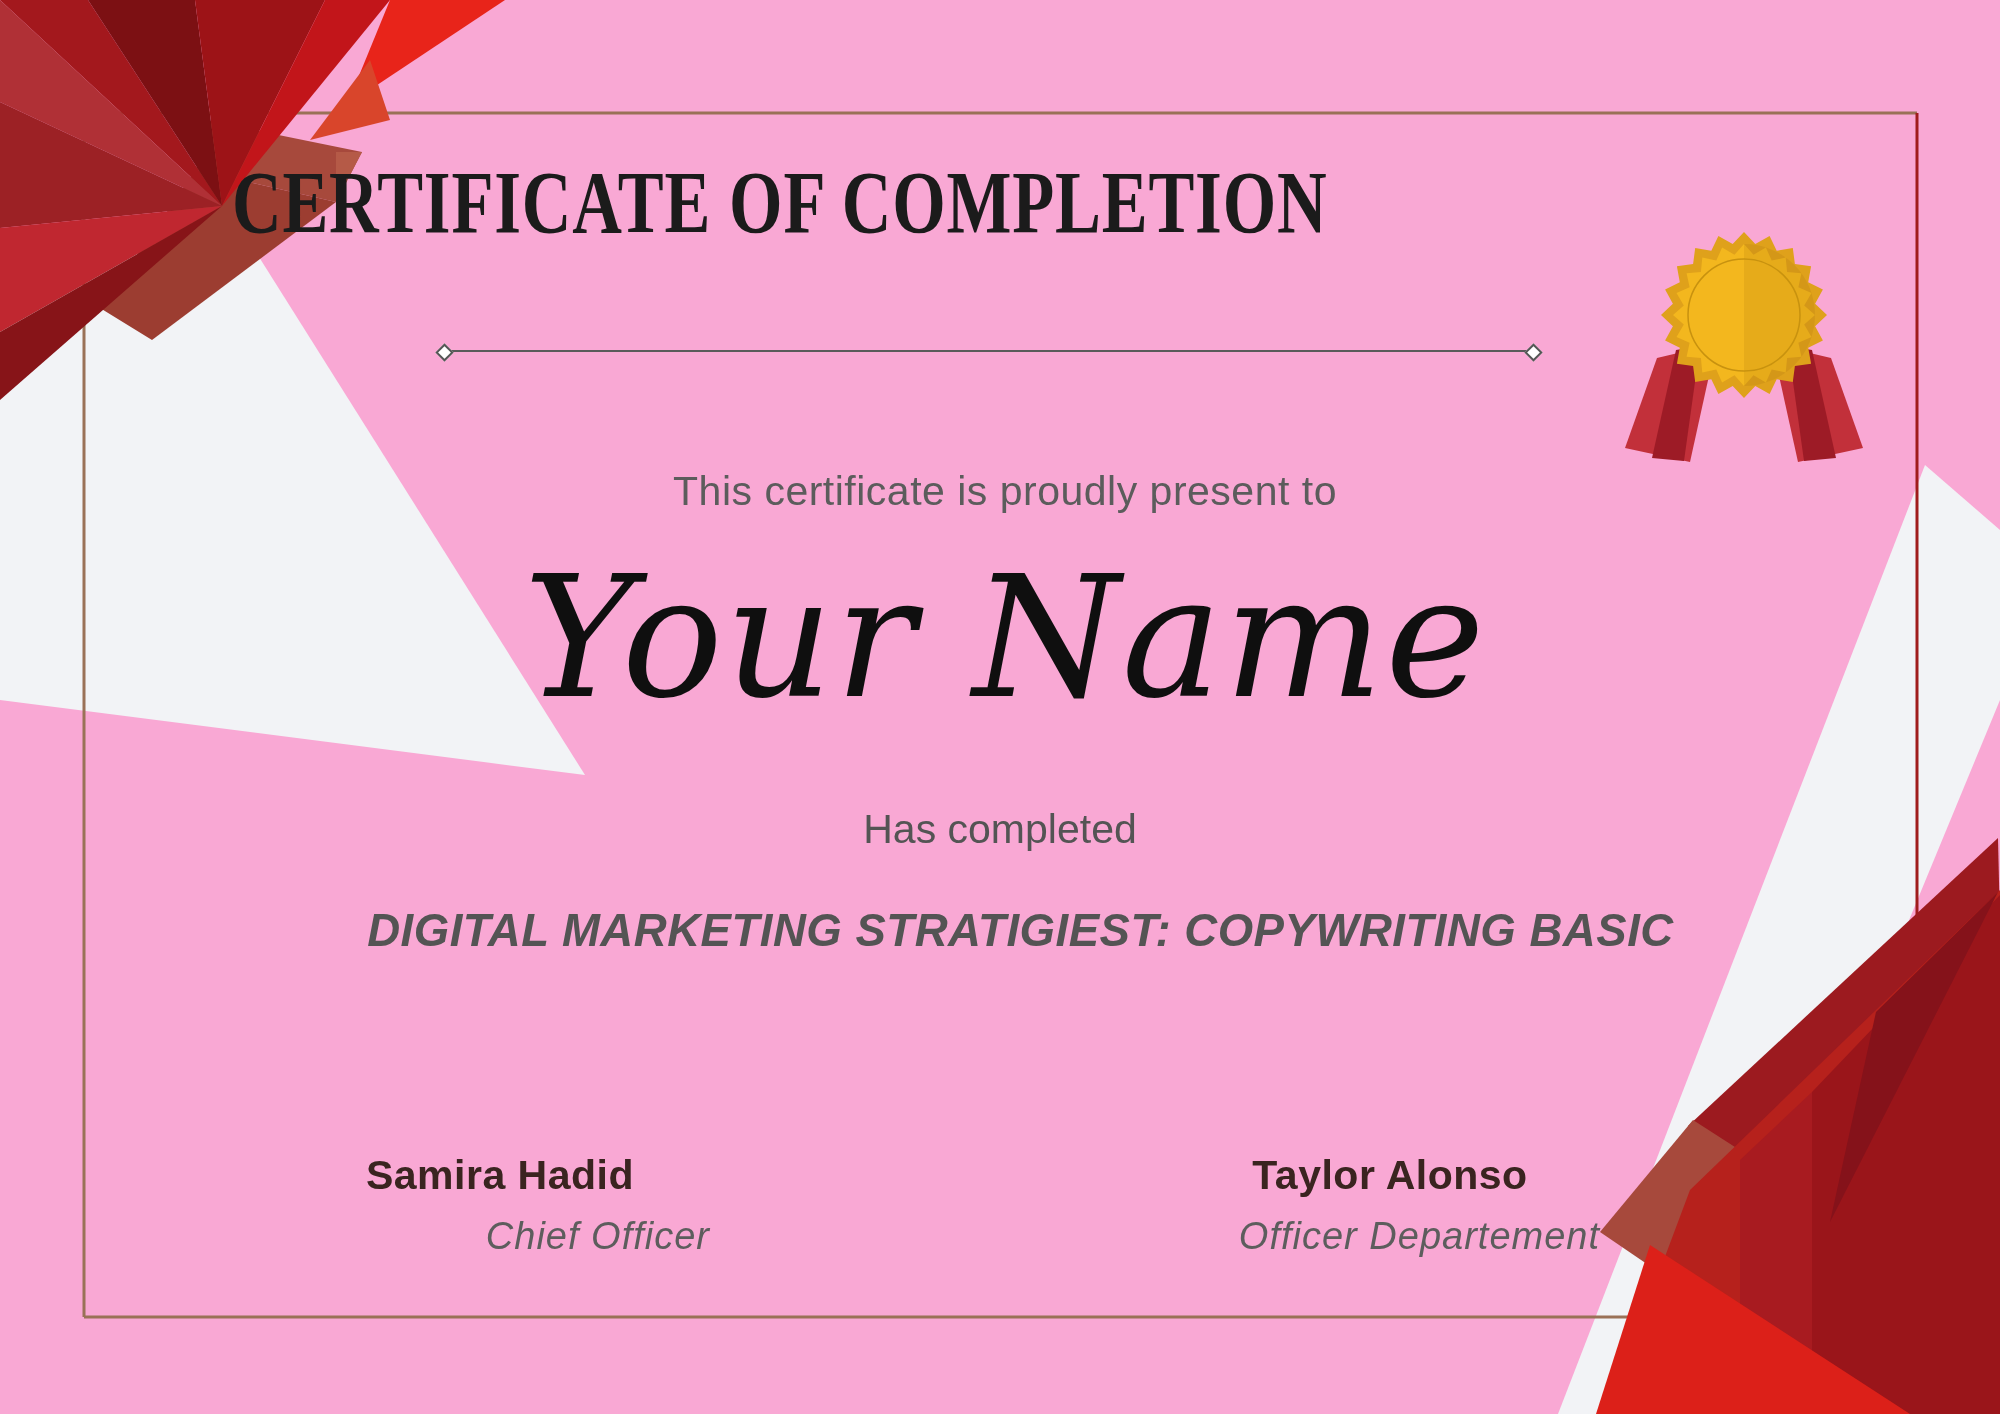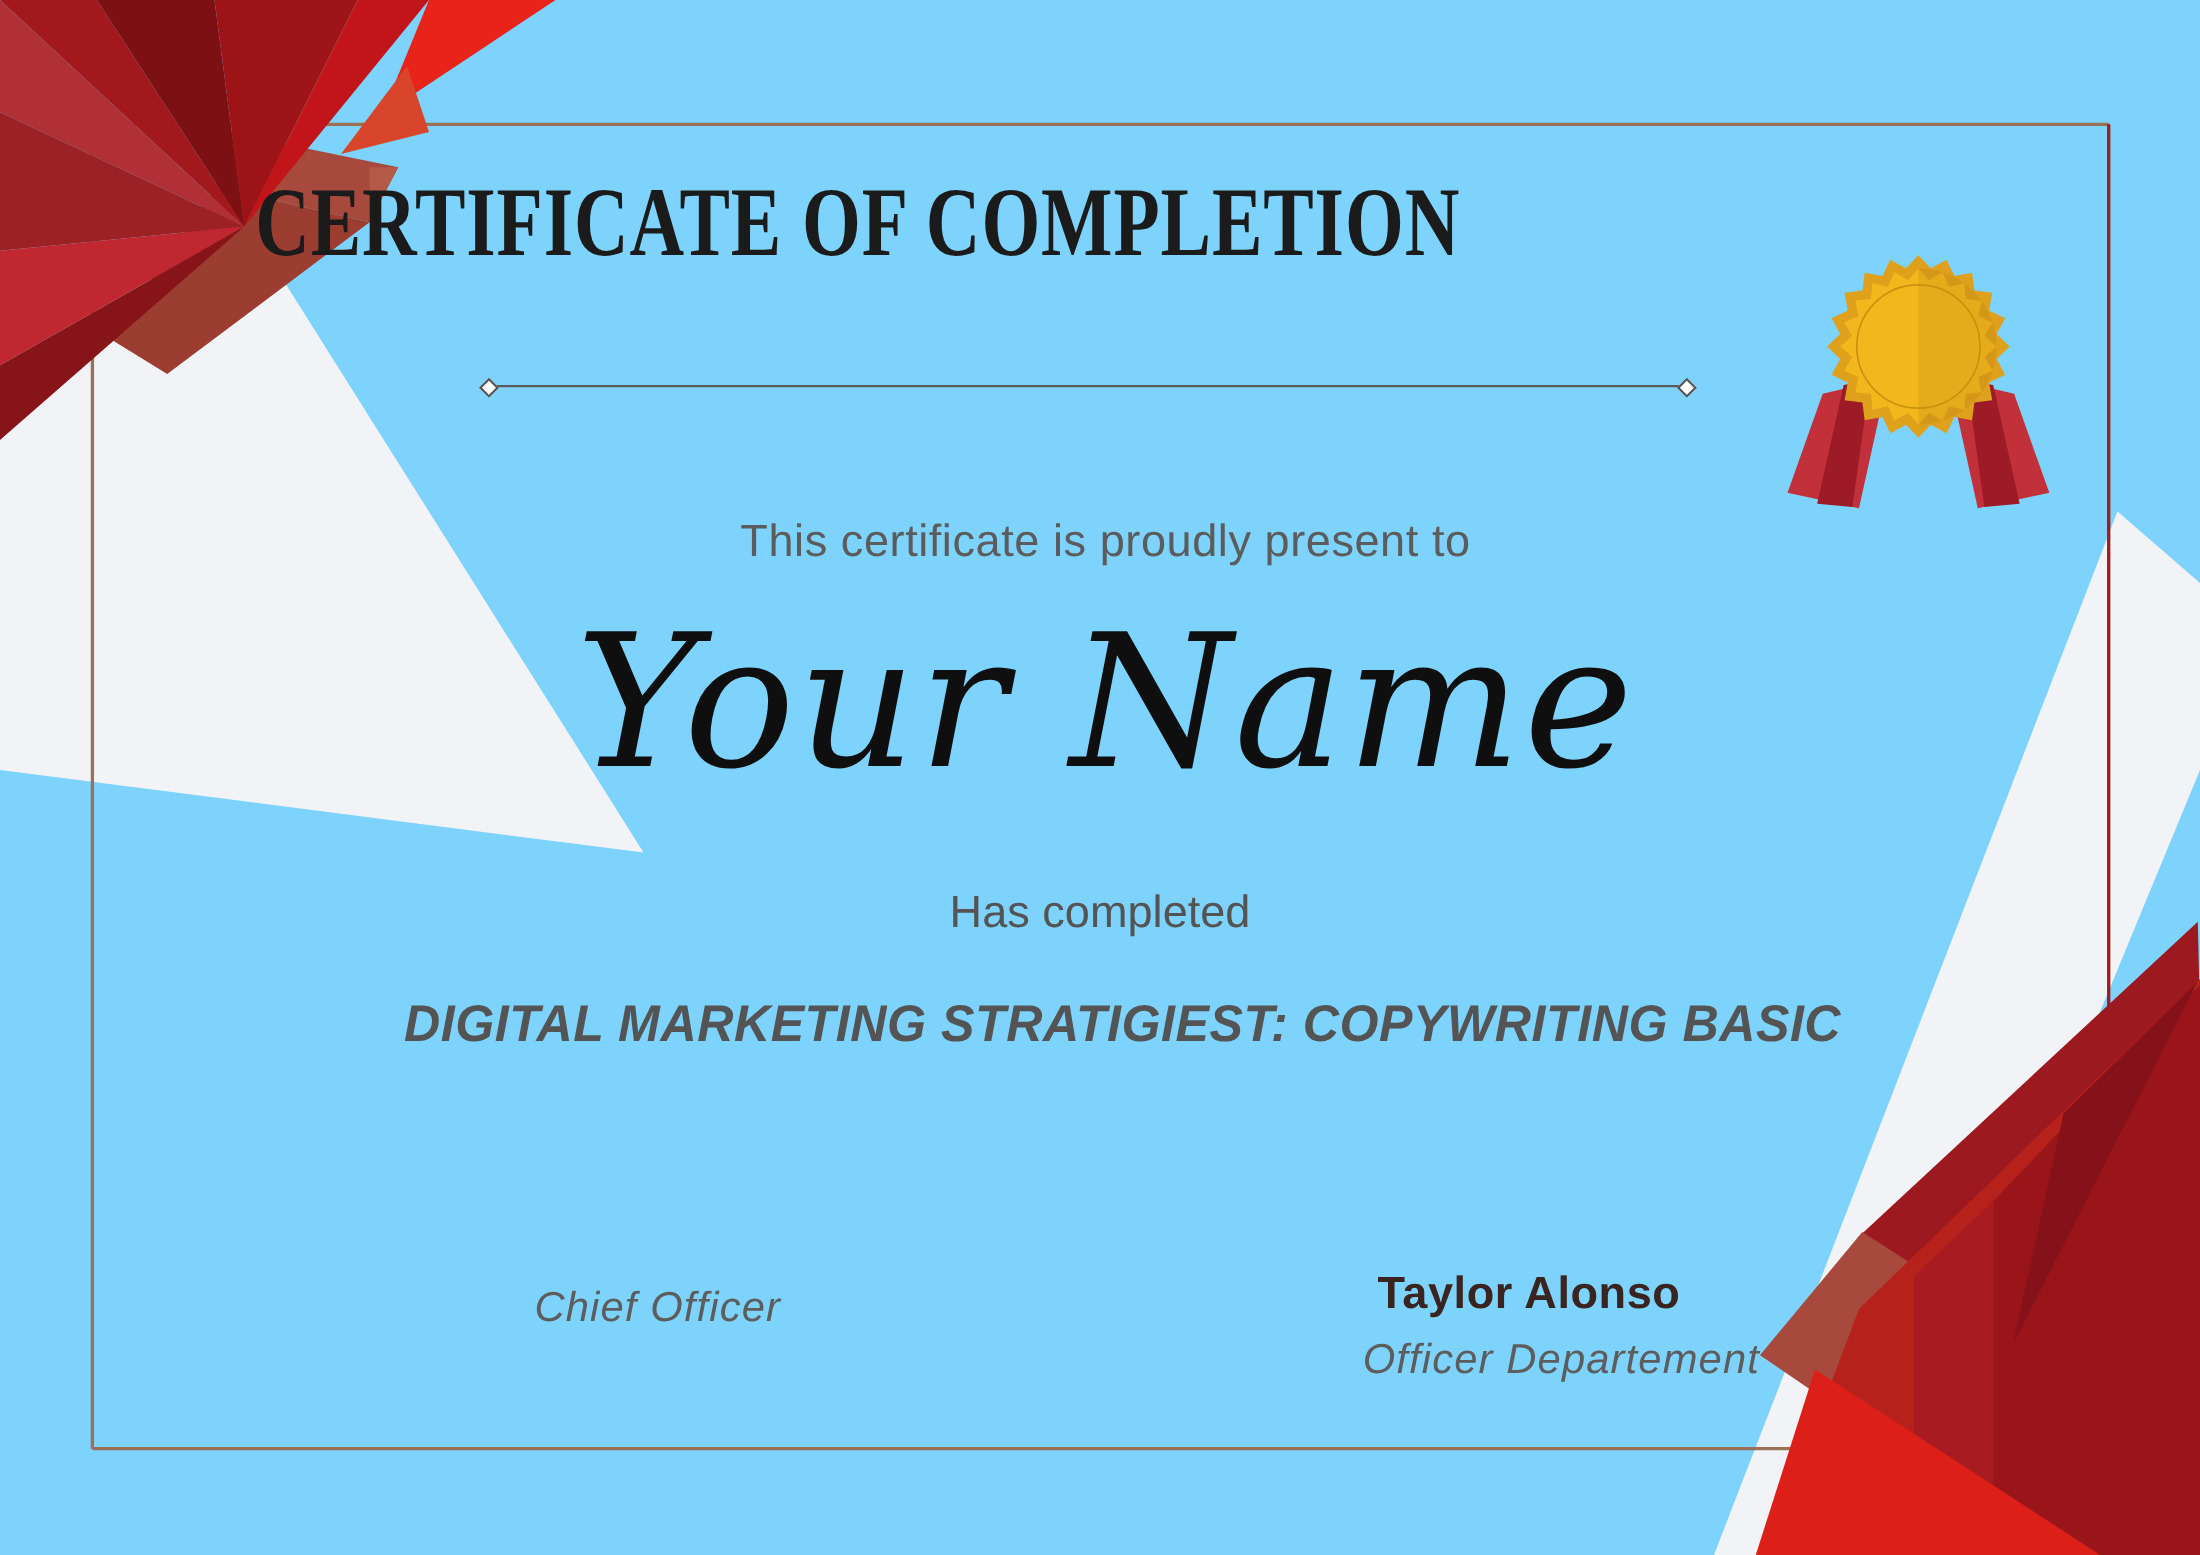--- a/index.html
+++ b/index.html
@@ -1,20 +1,20 @@
 <!DOCTYPE html>
 <html><head>
 <meta charset="utf-8">
 <style>
   html,body{margin:0;padding:0;background:#ffffff;}
   #canvas{
     position:relative;
     width:2000px;height:1414px;
     overflow:hidden;
-    background:#7dd3fc;
+    background:#f9a8d4;
     font-family:"Liberation Sans", sans-serif;
   }
   #decor{position:absolute;left:0;top:0;width:2000px;height:1414px;z-index:1;}
   .layer{position:absolute;z-index:2;}
 
   .title-wrap{left:0;top:152px;width:1560px;text-align:center;}
   .title-wrap span{
     display:inline-block;white-space:nowrap;
     font-family:"Liberation Serif", serif;
     font-weight:bold;font-size:86px;color:#1b1b1b;
@@ -120,20 +120,21 @@
 
   <div class="layer recipient">Your Name</div>
 
   <div class="layer completion-line">Has completed</div>
 
   <div class="layer course-title">
     <span>DIGITAL MARKETING STRATIGIEST: COPYWRITING BASIC</span>
   </div>
 
   <div class="layer sig sig-left">
+    <div class="sig-name">Samira Hadid</div>
     <div class="sig-role">Chief Officer</div>
   </div>
 
   <div class="layer sig sig-right">
     <div class="sig-name">Taylor Alonso</div>
     <div class="sig-role">Officer Departement</div>
   </div>
 
 </div>
 

